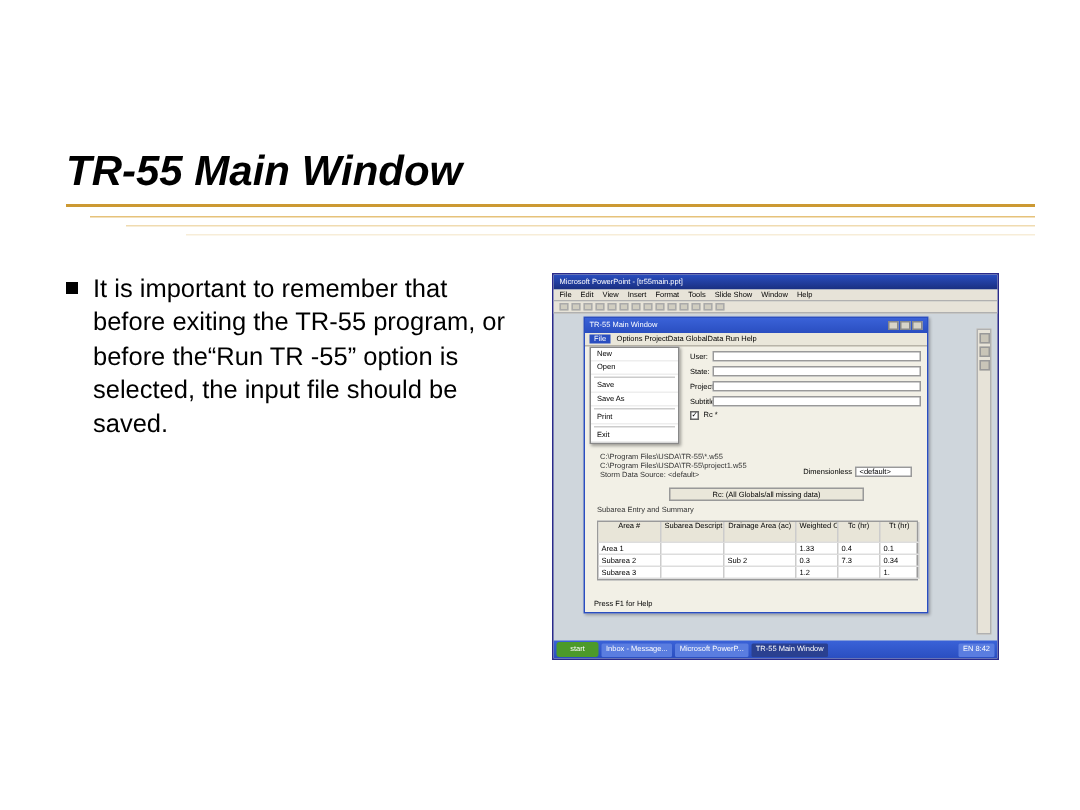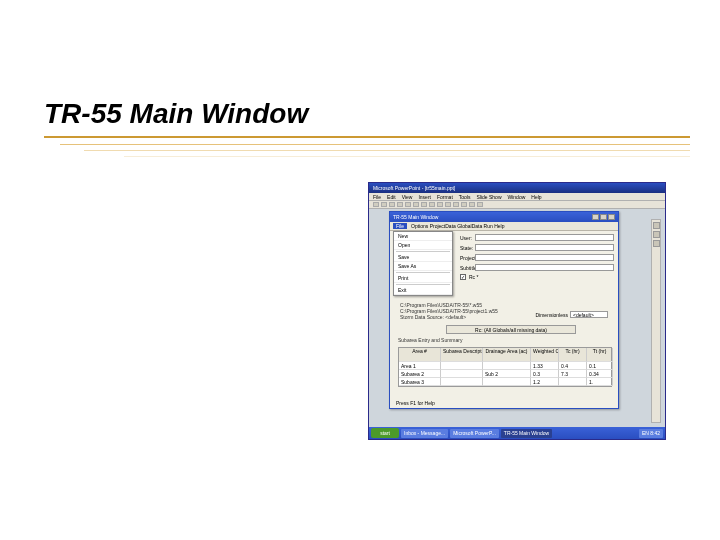--- a/index.html
+++ b/index.html
@@ -235,20 +235,21 @@
   <div class="title">TR-55 Main Window</div>
   <div class="rule">
     <div class="line l1"></div>
       <div class="line l2"></div>
       <div class="line l3"></div>
       <div class="line l4"></div>
   </div>
 
   <div class="content">
     <ul class="bullets">
+      <li>It is important to remember that before exiting the TR-55 program, or before the“Run TR -55” option is selected, the input file should be saved.</li>
     </ul>
 
     <div class="screenshot">
       <div class="pp-titlebar">Microsoft PowerPoint - [tr55main.ppt]</div>
       <div class="pp-menubar">
         <span>File</span>
         <span>Edit</span>
         <span>View</span>
         <span>Insert</span>
         <span>Format</span>

